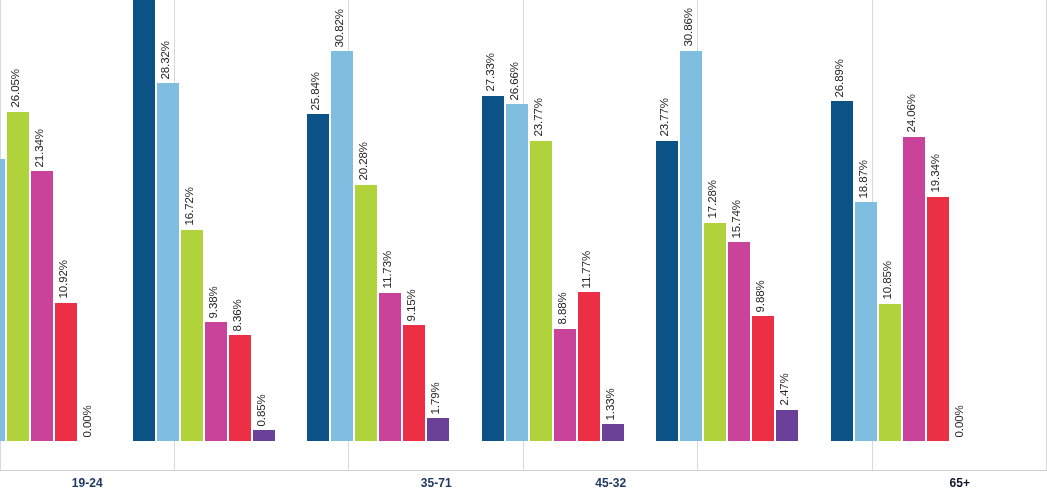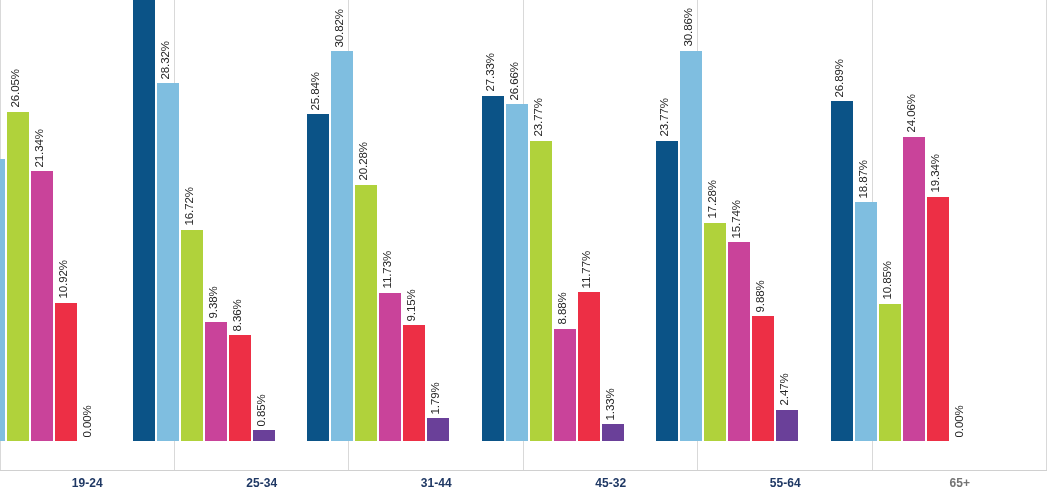--- a/index.html
+++ b/index.html
@@ -120,21 +120,20 @@
         <div class="bar" style="left: 54.25px; width: 22px; bottom: 30px;">
           <div class="swatch" style="height: 105.67px; background: rgb(237, 47, 69);"></div>
           <span class="vlabel" style="color: rgb(38, 38, 38); bottom: 109.67px;">8.36%</span>
         </div>
         <div class="bar" style="left: 78.25px; width: 22px; bottom: 30px;">
           <div class="swatch" style="height: 10.744px; background: rgb(106, 64, 153);"></div>
           <span class="vlabel" style="color: rgb(38, 38, 38); bottom: 14.744px;">0.85%</span>
         </div>
       </div>
     </div>
-    <div class="cat-label" style="left: 174.5px; width: 174.5px; color: rgb(31, 56, 100);">25-34</div>
     <div class="panel" style="left: 349px; width: 174.5px; border-right-color: rgb(217, 217, 217);">
       <div class="plot">
         <div class="bar" style="left: -41.75px; width: 22px; bottom: 30px;">
           <div class="swatch" style="height: 326.618px; background: rgb(11, 83, 135);"></div>
           <span class="vlabel" style="color: rgb(38, 38, 38); bottom: 330.618px;">25.84%</span>
         </div>
         <div class="bar" style="left: -17.75px; width: 22px; bottom: 30px;">
           <div class="swatch" style="height: 389.565px; background: rgb(127, 190, 224);"></div>
           <span class="vlabel" style="color: rgb(38, 38, 38); bottom: 393.565px;">30.82%</span>
         </div>
@@ -149,21 +148,21 @@
         <div class="bar" style="left: 54.25px; width: 22px; bottom: 30px;">
           <div class="swatch" style="height: 115.656px; background: rgb(237, 47, 69);"></div>
           <span class="vlabel" style="color: rgb(38, 38, 38); bottom: 119.656px;">9.15%</span>
         </div>
         <div class="bar" style="left: 78.25px; width: 22px; bottom: 30px;">
           <div class="swatch" style="height: 22.6256px; background: rgb(106, 64, 153);"></div>
           <span class="vlabel" style="color: rgb(38, 38, 38); bottom: 26.6256px;">1.79%</span>
         </div>
       </div>
     </div>
-    <div class="cat-label" style="left: 349px; width: 174.5px; color: rgb(31, 56, 100);">31-44</div>
+    <div class="cat-label" style="left: 349px; width: 174.5px; color: rgb(31, 56, 100);">35-71</div>
     <div class="panel" style="left: 523.5px; width: 174.5px; border-right-color: rgb(217, 217, 217);">
       <div class="plot">
         <div class="bar" style="left: -41.75px; width: 22px; bottom: 30px;">
           <div class="swatch" style="height: 345.451px; background: rgb(11, 83, 135);"></div>
           <span class="vlabel" style="color: rgb(38, 38, 38); bottom: 349.451px;">27.33%</span>
         </div>
         <div class="bar" style="left: -17.75px; width: 22px; bottom: 30px;">
           <div class="swatch" style="height: 336.982px; background: rgb(127, 190, 224);"></div>
           <span class="vlabel" style="color: rgb(38, 38, 38); bottom: 340.982px;">26.66%</span>
         </div>
@@ -207,21 +206,20 @@
         <div class="bar" style="left: 54.25px; width: 22px; bottom: 30px;">
           <div class="swatch" style="height: 124.883px; background: rgb(237, 47, 69);"></div>
           <span class="vlabel" style="color: rgb(38, 38, 38); bottom: 128.883px;">9.88%</span>
         </div>
         <div class="bar" style="left: 78.25px; width: 22px; bottom: 30px;">
           <div class="swatch" style="height: 31.2208px; background: rgb(106, 64, 153);"></div>
           <span class="vlabel" style="color: rgb(38, 38, 38); bottom: 35.2208px;">2.47%</span>
         </div>
       </div>
     </div>
-    <div class="cat-label" style="left: 698px; width: 174.5px; color: rgb(31, 56, 100);">55-64</div>
     <div class="panel" style="left: 872.5px; width: 174.5px; border-right-color: rgb(217, 217, 217);">
       <div class="plot">
         <div class="bar" style="left: -41.75px; width: 22px; bottom: 30px;">
           <div class="swatch" style="height: 339.89px; background: rgb(11, 83, 135);"></div>
           <span class="vlabel" style="color: rgb(38, 38, 38); bottom: 343.89px;">26.89%</span>
         </div>
         <div class="bar" style="left: -17.75px; width: 22px; bottom: 30px;">
           <div class="swatch" style="height: 238.517px; background: rgb(127, 190, 224);"></div>
           <span class="vlabel" style="color: rgb(38, 38, 38); bottom: 242.517px;">18.87%</span>
         </div>
@@ -236,15 +234,15 @@
         <div class="bar" style="left: 54.25px; width: 22px; bottom: 30px;">
           <div class="swatch" style="height: 244.458px; background: rgb(237, 47, 69);"></div>
           <span class="vlabel" style="color: rgb(38, 38, 38); bottom: 248.458px;">19.34%</span>
         </div>
         <div class="bar" style="left: 78.25px; width: 22px; bottom: 30px;">
           <div class="swatch" style="height: 0px; background: rgb(106, 64, 153);"></div>
           <span class="vlabel" style="color: rgb(38, 38, 38); bottom: 4px;">0.00%</span>
         </div>
       </div>
     </div>
-    <div class="cat-label" style="left: 872.5px; width: 174.5px; color: #737373;">65+</div>
+    <div class="cat-label" style="left: 872.5px; width: 174.5px; color: #0f172a;">65+</div>
     <div class="axis-line" style="width: 1047px; top: 470px; background: rgb(208, 208, 208);"></div>
   </div>
 
 </body></html>

